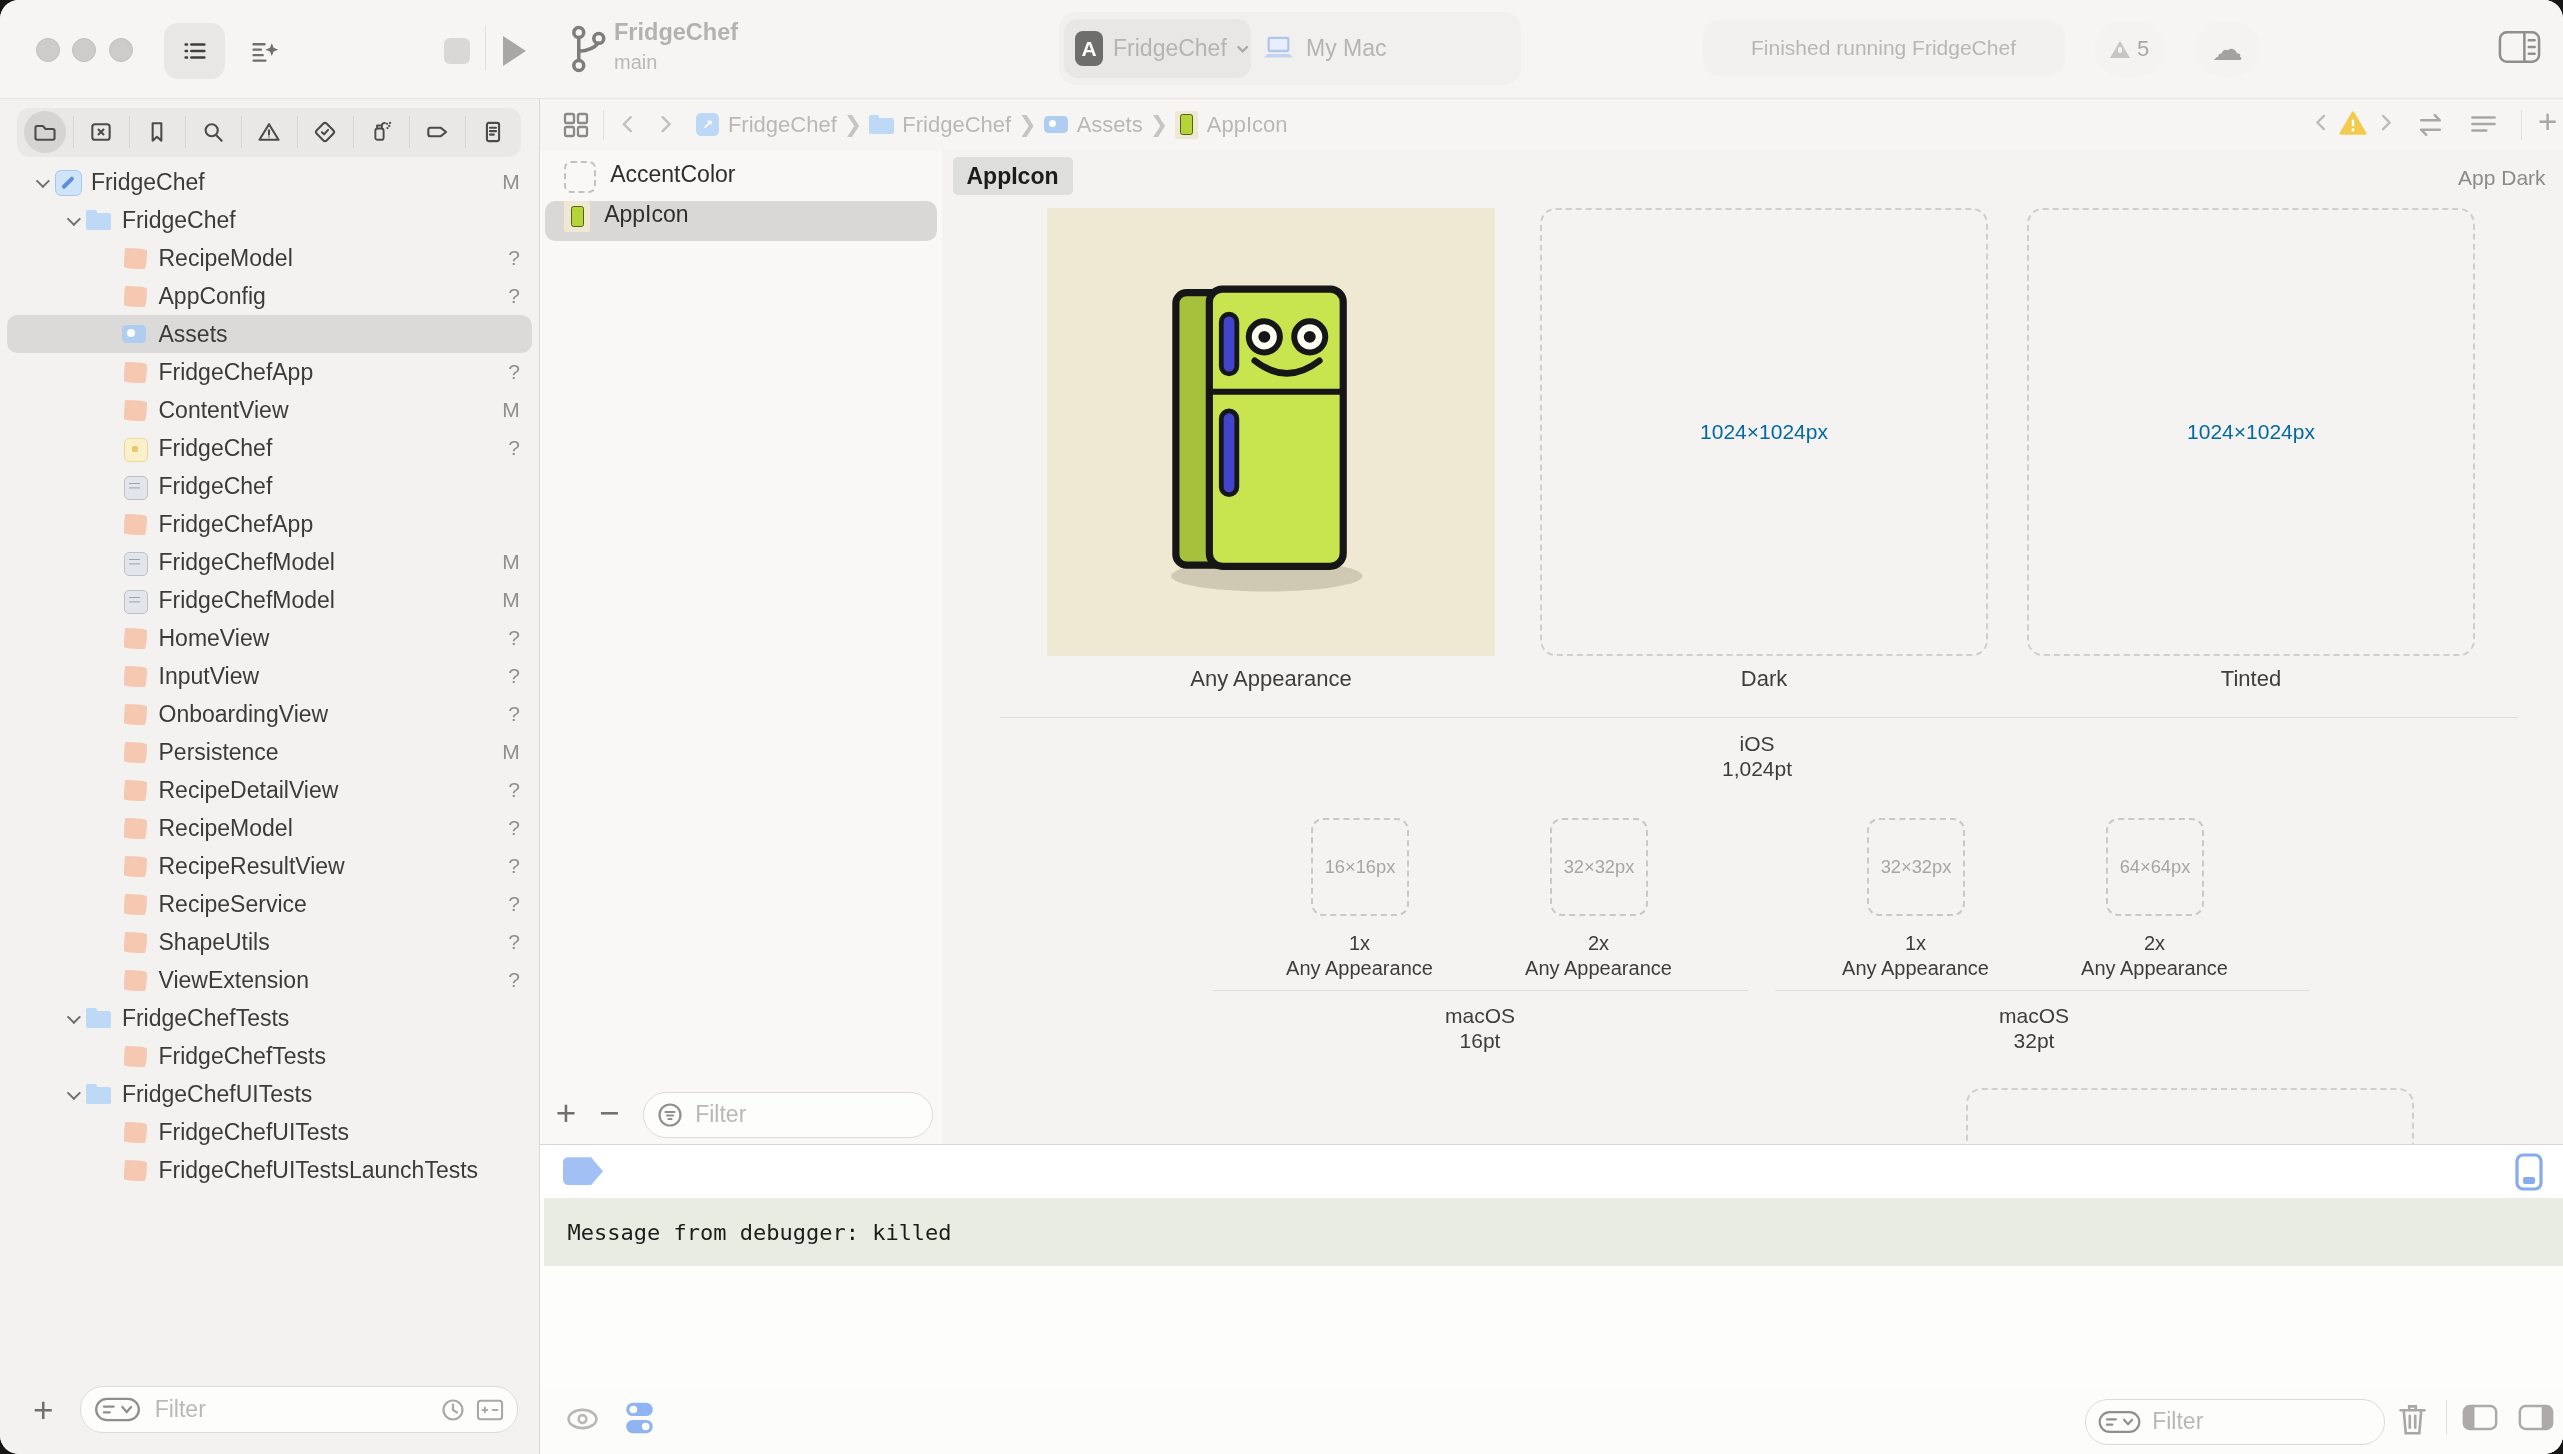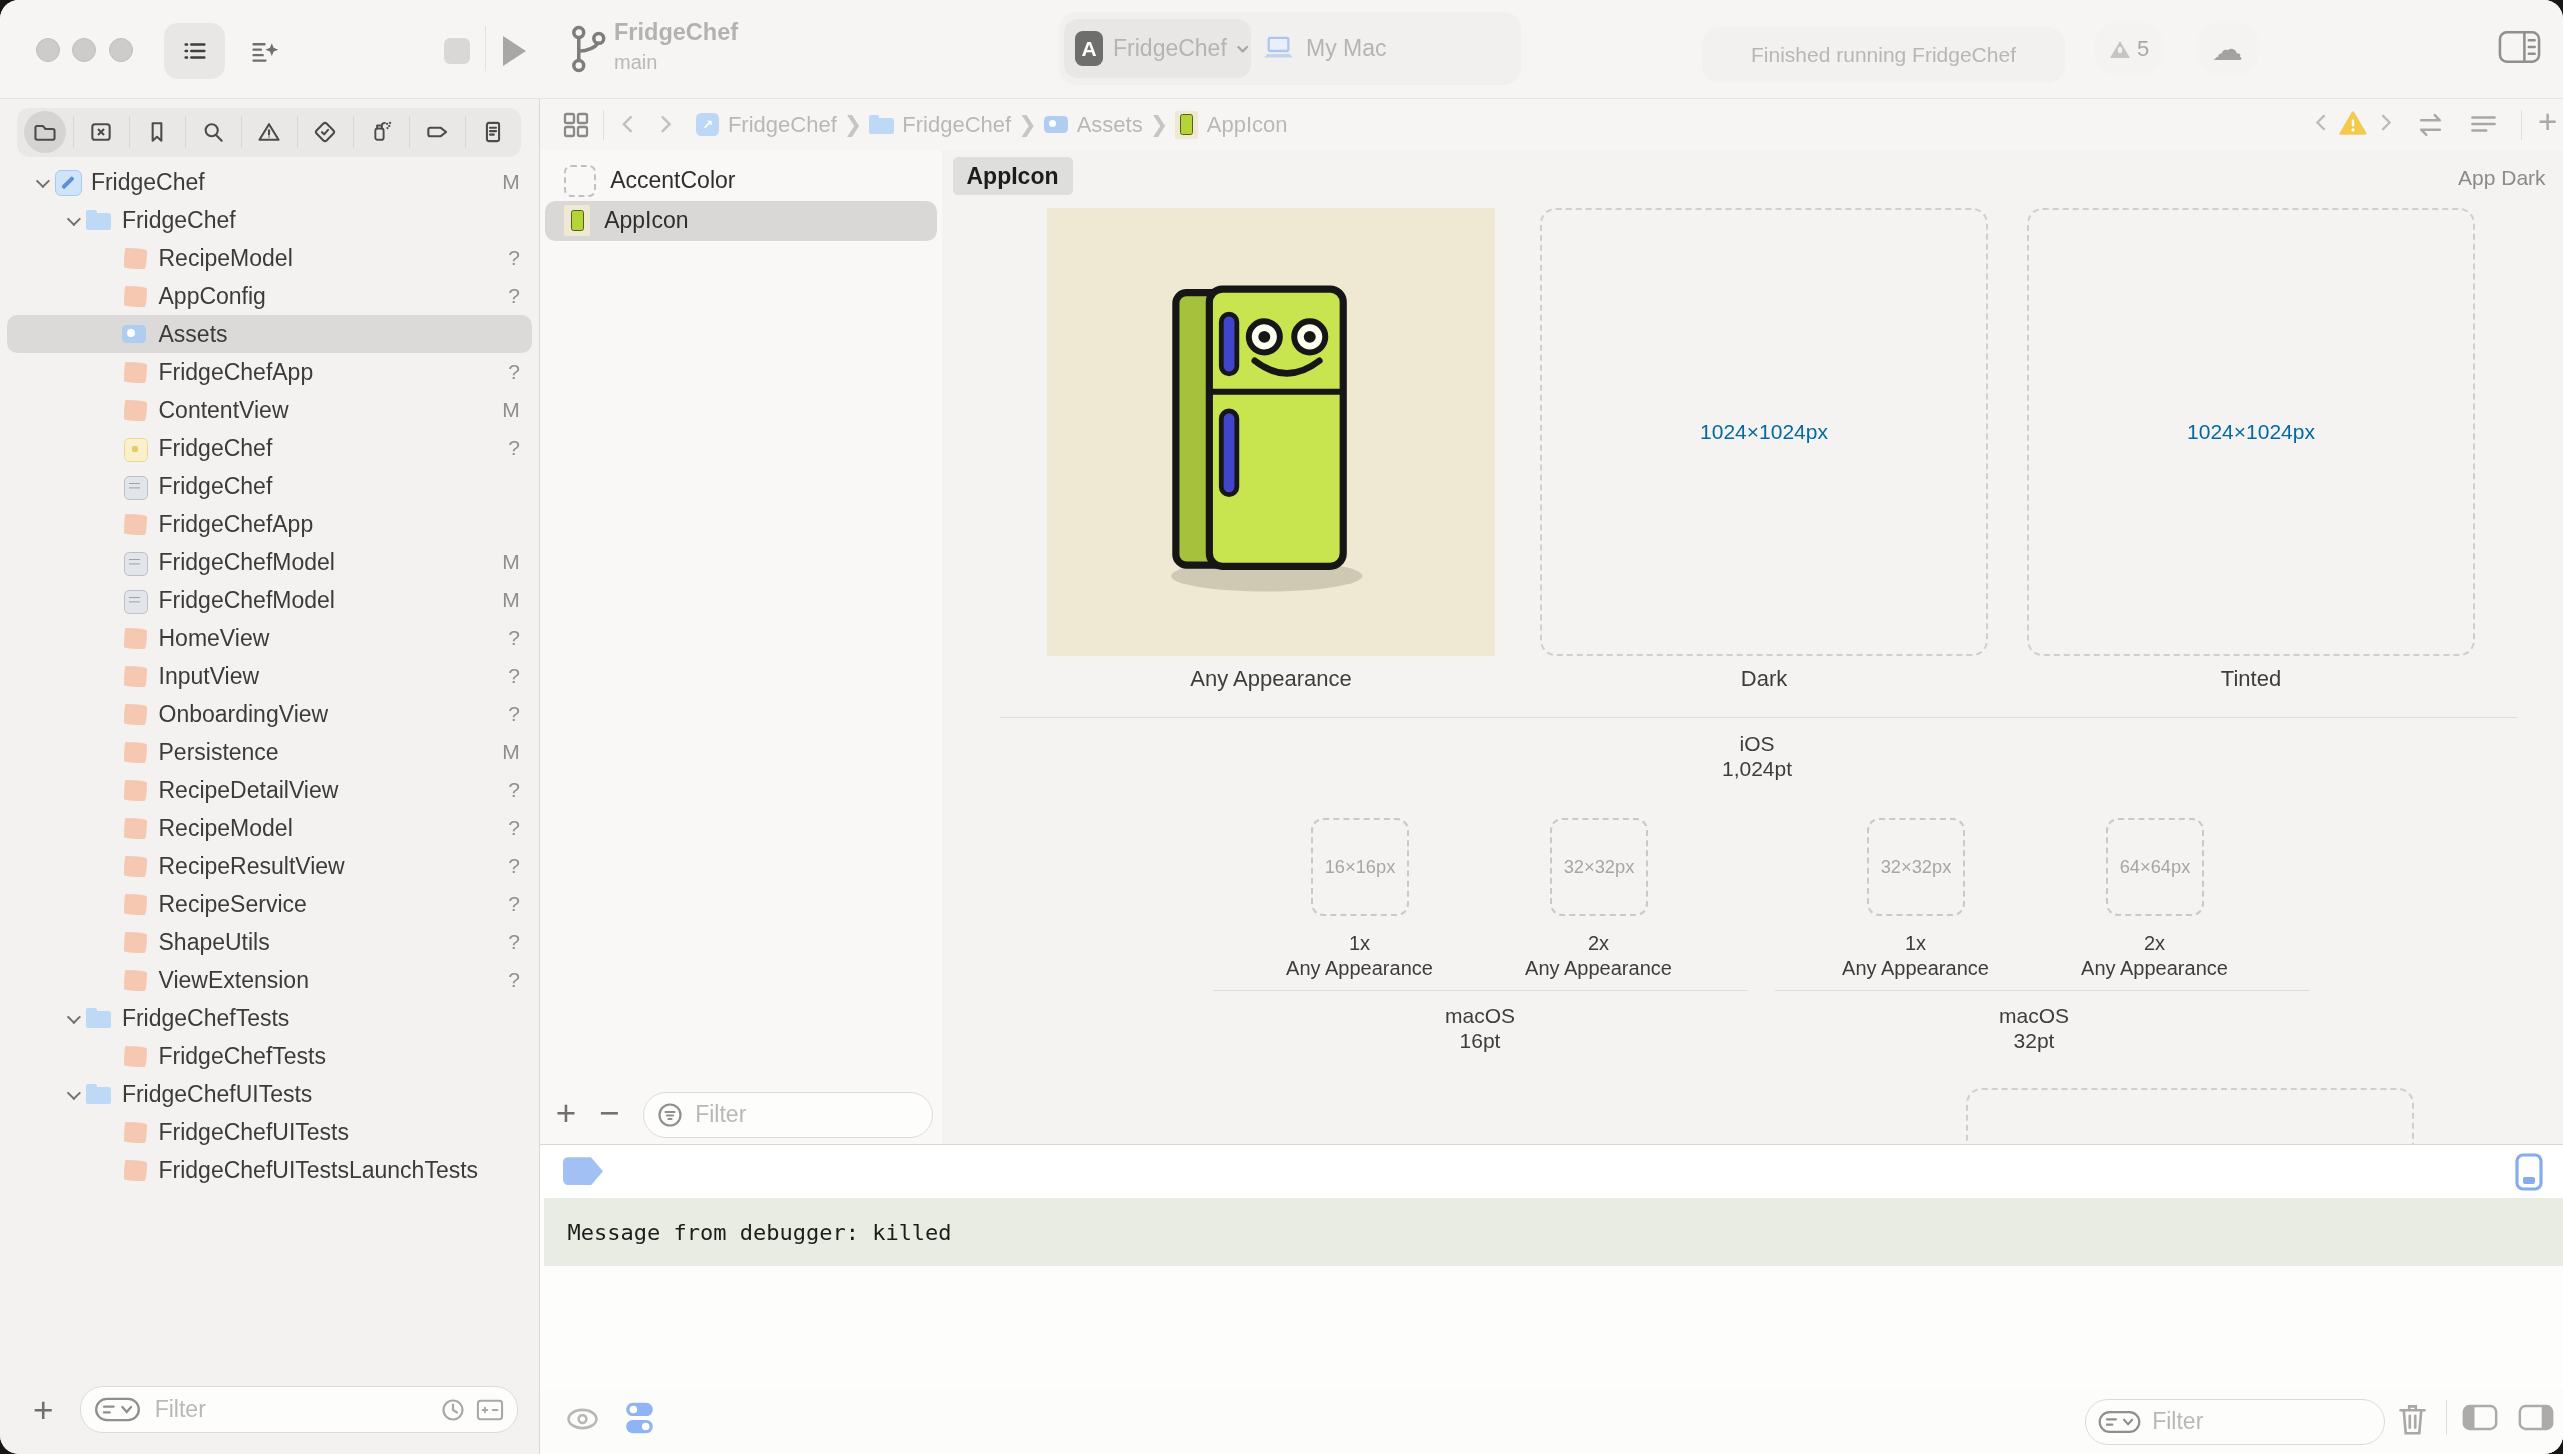--- a/index.html
+++ b/index.html
@@ -14,21 +14,21 @@
   .ghostbtn{position:absolute;top:23px;height:56px;display:flex;align-items:center;justify-content:center;}
   .tb-title{position:absolute;left:614px;top:19px;font-size:23.5px;font-weight:bold;color:#b3b2b1;}
   .tb-sub{position:absolute;left:614px;top:51px;font-size:20px;color:#b9b8b7;}
   #schemeouter{position:absolute;left:1059px;top:12.2px;width:462px;height:73px;background:#f1f0ef;border-radius:17.4px;}
   #schemechip{position:absolute;left:5.2px;top:7px;width:187px;height:59px;background:#e8e7e6;border-radius:14px;display:flex;align-items:center;}
   .achip{width:35px;height:35px;margin-left:10.5px;border-radius:7.8px;background:#6e6e6d;color:#fff;
     font-weight:bold;font-size:21px;display:flex;align-items:center;justify-content:center;}
   .schemetext{margin-left:9.6px;font-size:23px;color:#b5b4b3;}
   #dest{position:absolute;left:201px;top:7px;height:59px;display:flex;align-items:center;}
   .desttext{margin-left:9px;font-size:23px;color:#b5b4b3;}
-  #statuspill{position:absolute;left:1702px;top:27px;width:363px;height:56px;background:#f2f1f0;border-radius:17.4px;
+  #statuspill{position:absolute;left:1702px;top:20px;width:363px;height:56px;background:#f2f1f0;border-radius:17.4px;
     display:flex;align-items:center;justify-content:center;font-size:21px;color:#b8b7b6;}
   .roundchip{position:absolute;top:21px;height:56px;border-radius:30px;background:#f4f3f2;display:flex;align-items:center;justify-content:center;}
   .wtri{width:0;height:0;border-left:10.5px solid transparent;border-right:10.5px solid transparent;border-bottom:17.4px solid #c6c5c4;}
   .cloud{font-size:31px;color:#a3a2a1;font-family:"DejaVu Sans",sans-serif;line-height:1;}
   
   #navigator{position:absolute;left:0;top:99px;width:539px;height:1356px;background:#f3f2f1;border-right:0.9px solid #d9d8d7;}
   #navtabs{position:absolute;left:17.4px;top:8.7px;width:504px;height:49px;background:#e9e8e7;border-radius:12.2px;display:flex;}
   .navtab{flex:1;display:flex;align-items:center;justify-content:center;position:relative;}
   .navtab:not(:first-child)::before{content:"";position:absolute;left:0;top:8.7px;bottom:8.7px;width:0.9px;background:#d7d6d5;}
   .navtab.sel::after{content:"";position:absolute;left:50%;top:50%;width:42px;height:42px;margin:-21px 0 0 -21px;
@@ -86,21 +86,21 @@
   .minifolder{position:relative;width:24.4px;height:23px;}
   .minifolder::before{content:"";position:absolute;left:0;top:5.2px;width:24.4px;height:15.7px;background:#bed9f6;border-radius:2.6px;}
   .minifolder::after{content:"";position:absolute;left:0;top:1.7px;width:9.6px;height:5.2px;background:#bed9f6;border-radius:1.7px 1.7px 0 0;}
   .miniassets{position:relative;width:24.4px;height:21px;}
   .miniassets::before{content:"";position:absolute;left:0;top:1.7px;width:24.4px;height:17.4px;background:#aecdf0;border-radius:4.4px;}
   .miniassets::after{content:"";position:absolute;left:5.2px;top:6.1px;width:7px;height:7px;background:#fdfdfd;border-radius:50%;}
   .miniappicon{width:23px;height:28px;background:#efe8d2;border-radius:2.6px;display:flex;align-items:center;justify-content:center;}
   .miniappicon i{display:block;width:11.3px;height:19px;background:#b5d438;border:1.3px solid #55601c;border-radius:2.6px;}
   
   #assetpanel{position:absolute;left:540px;top:150px;width:402px;height:994px;background:#f9f8f7;border-right:0.9px solid #e0dfde;}
-  .arow{height:40px;display:flex;align-items:center;margin:0 5.2px;border-radius:10.5px;padding-left:19px;}
+  .arow{height:40px;display:flex;align-items:flex-start;margin:0 5.2px;border-radius:10.5px;padding-left:19px;}
   .arow[data-selected="true"]{background:#d9d8d7;}
   .aname{font-size:23px;color:#2e2e2d;margin-left:14px;}
   .dashswatch{width:28px;height:28px;border:2.2px dashed #c2c1c0;border-radius:7px;}
   #assetfilter{position:absolute;left:0;top:938px;width:402px;height:56px;}
   .minusbtn{font-size:35px;color:#6f6f6e;font-weight:300;}
   
   #editor{position:absolute;left:942px;top:150px;width:1621px;height:994px;background:#f4f3f2;overflow:hidden;}
   #edchip{position:absolute;left:10.5px;top:7px;height:38px;padding:0 14px;background:#dededc;border-radius:5.2px;
     display:flex;align-items:center;font-size:23px;font-weight:bold;color:#1c1c1b;}
   #edtype{position:absolute;right:17.4px;top:15.7px;font-size:21px;color:#8b8b8a;}

